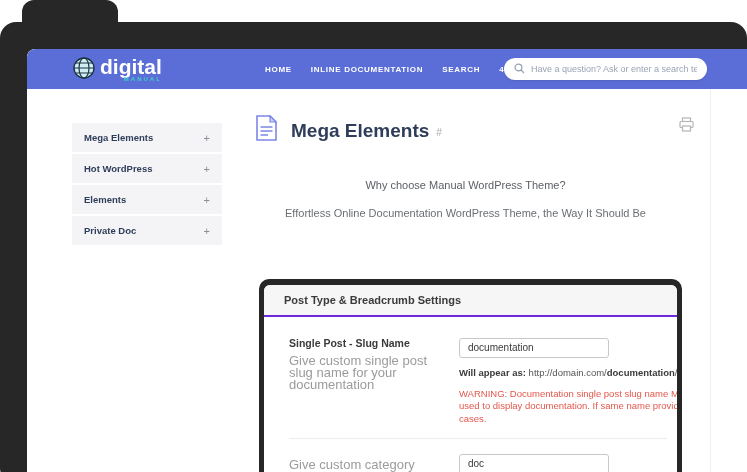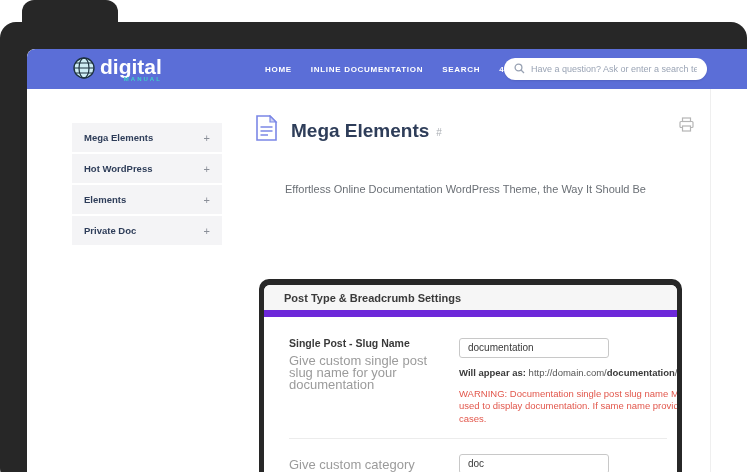--- a/index.html
+++ b/index.html
@@ -39,29 +39,29 @@
   
   .title-row { position:absolute; left:228px; top:66px; display:flex; align-items:center; }
   .title-text { font-size:19px; font-weight:bold; color:#2e3d59; margin-left:13px; }
   .anchor-link { font-size:10px; color:#a9adb3; margin-left:7px; margin-top:4px; cursor:pointer; }
   .print-btn { position:absolute; left:652px; top:68px; cursor:pointer; }
 
   
   .intro { position:absolute; left:222px; top:130px; width:433px; text-align:center; }
   .intro-eyebrow { font-size:11px; color:#5c6066; }
   .intro-heading { font-size:21px; font-weight:bold; color:#3f4245; margin-top:8px; }
-  .intro-sub { font-size:11px; color:#6a6f75; margin-top:4px; }
+  .intro-sub { font-size:11px; color:#6a6f75; margin-top:16px; }
 
   .content-edge { position:absolute; left:683px; top:40px; width:1px; height:390px; background:#efefef; }
 
   
   .panel-frame { position:absolute; left:232px; top:230px; width:423px; height:230px;
     background:#272727; border-radius:10px 10px 0 0; padding:6px 5px 0 5px; }
   .panel { width:413px; height:100%; background:#fff; border-radius:6px 6px 0 0; overflow:hidden; }
-  .panel-header { height:32px; background:#f6f6f6; border-bottom:7px solid #6d28d9;
+  .panel-header { height:32px; background:#f6f6f6; border-bottom:2px solid #6d28d9;
     display:flex; align-items:center; padding-left:20px; }
   .panel-title { font-size:11px; font-weight:bold; color:#3a3a3a; }
   .panel-body { padding:20px 0 0 25px; }
   .form-row { display:flex; }
   .row-left { width:170px; flex:none; }
   .field-label { font-size:10.5px; font-weight:bold; color:#3a3a3a; }
   .field-desc { font-size:13px; color:#9b9b9b; line-height:12px; margin-top:6px; width:152px; }
   .row-right { flex:1; min-width:0; }
   .slug-input { width:150px; height:20px; border:1px solid #c8c8c8; border-radius:3px;
     font-size:10px; color:#3a3a3a; padding:0 8px; font-family:"Liberation Sans", sans-serif; outline:none; }
@@ -150,20 +150,21 @@
       <svg width="15" height="15" viewBox="0 0 15 15">
         <rect x="3.5" y="1" width="8" height="3.5" fill="none" stroke="#b5b5b5" stroke-width="1.2"></rect>
         <rect x="1" y="4.5" width="13" height="6" rx="1" fill="none" stroke="#b5b5b5" stroke-width="1.2"></rect>
         <rect x="3.5" y="9" width="8" height="5" fill="#fff" stroke="#b5b5b5" stroke-width="1.2"></rect>
       </svg>
     </span>
 
     <div class="content-edge"></div>
 
     <div class="intro">
+      <div class="intro-eyebrow">Why choose Manual WordPress Theme?</div>
       <div class="intro-sub">Effortless Online Documentation WordPress Theme, the Way It Should Be</div>
     </div>
 
     <div class="panel-frame">
       <div class="panel">
         <div class="panel-header">
           <span class="panel-title">Post Type &amp; Breadcrumb Settings</span>
         </div>
         <div class="panel-body">
 

